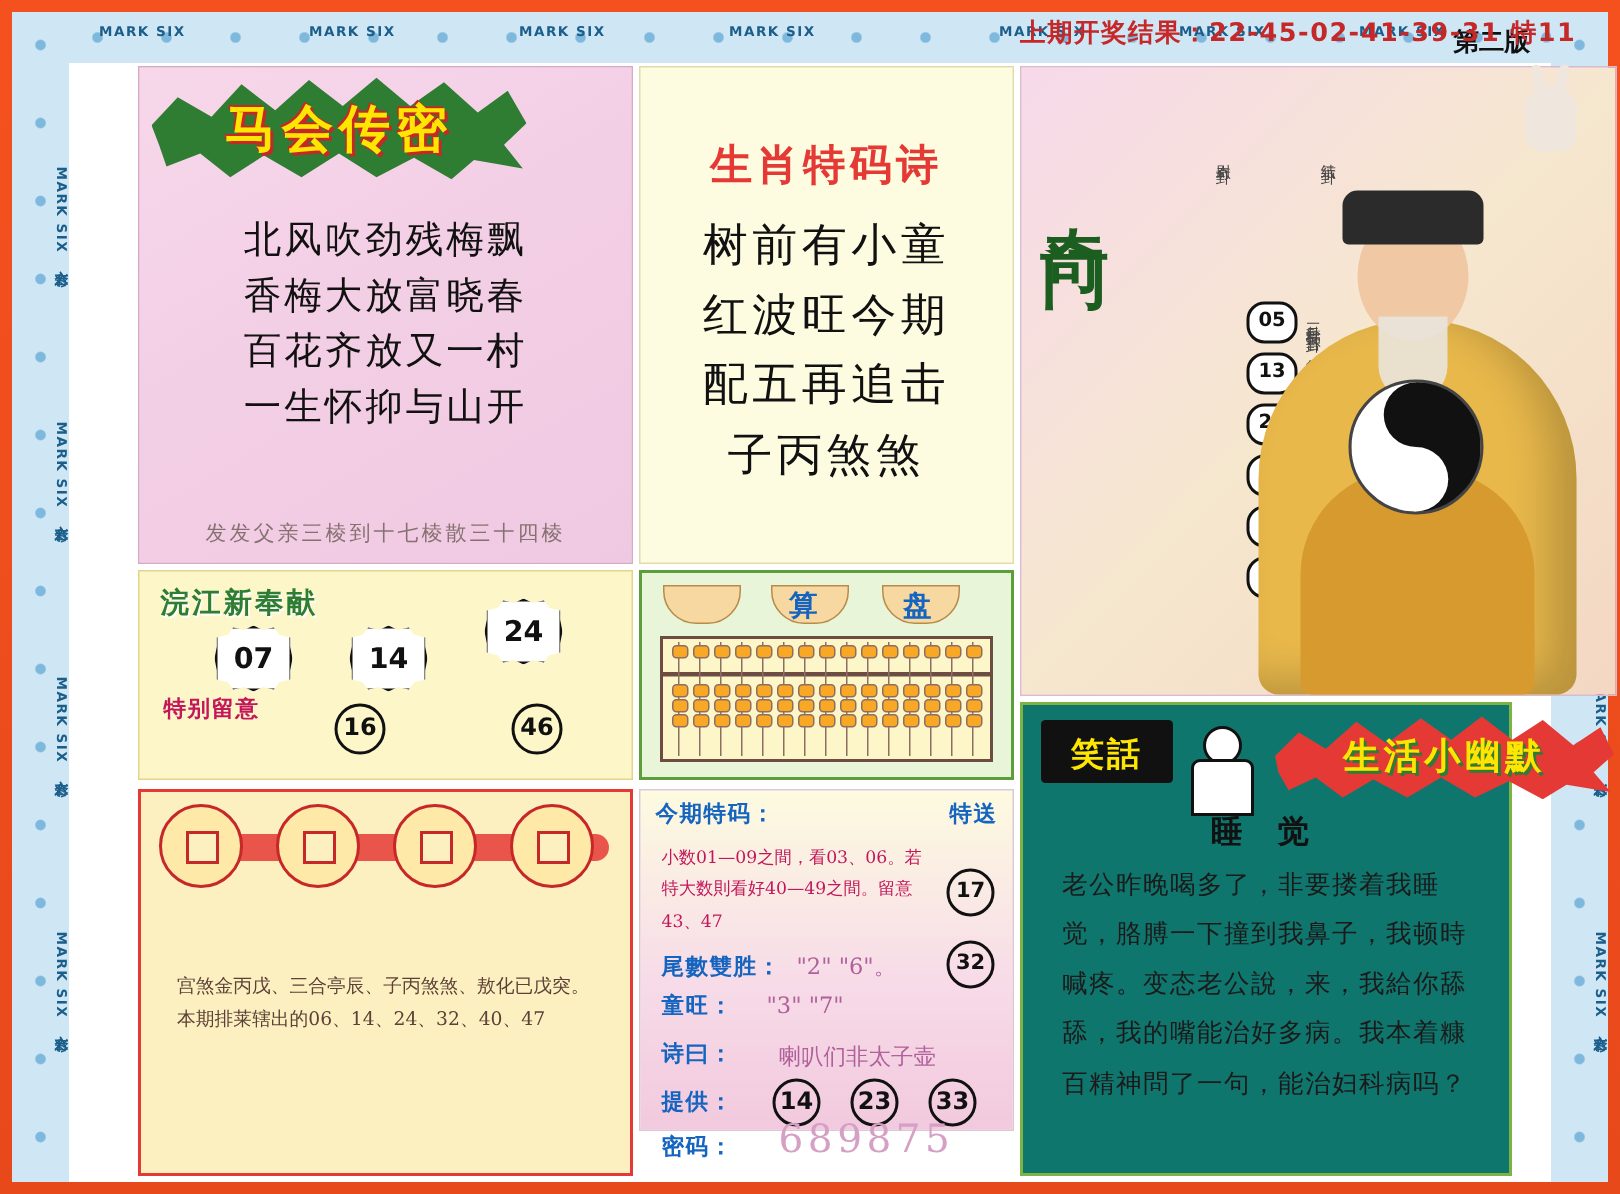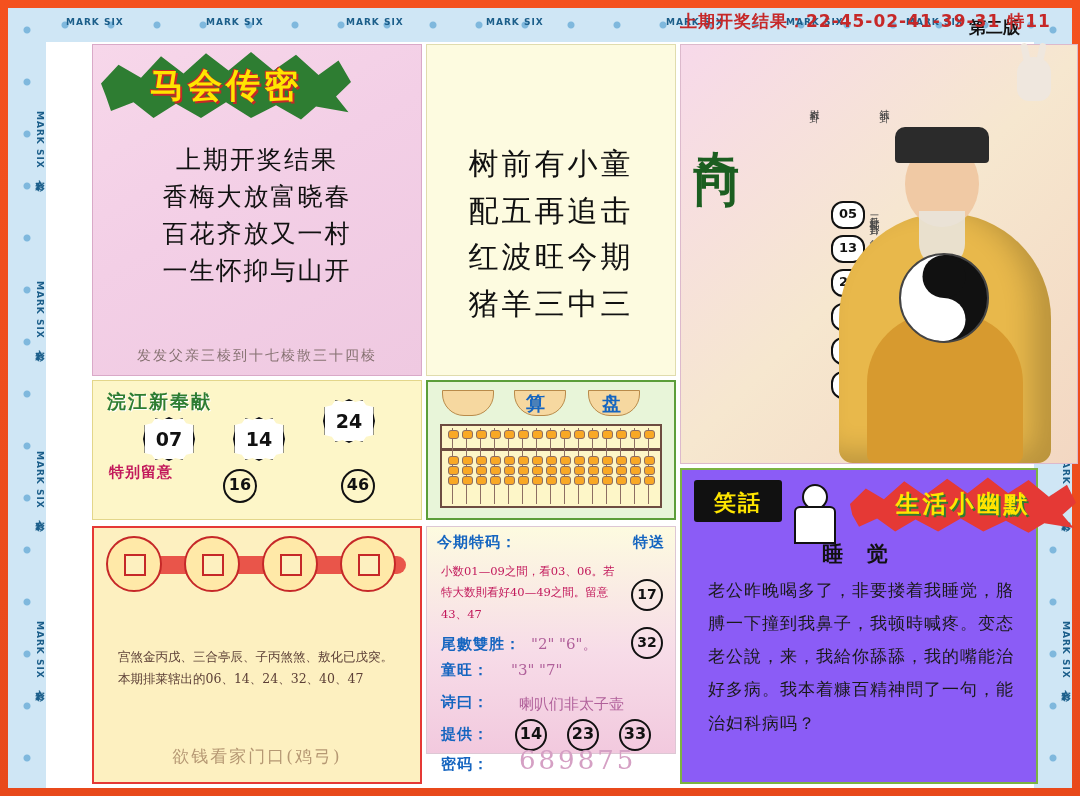--- a/index.html
+++ b/index.html
@@ -116,21 +116,21 @@
   .taiji:before,.taiji:after{content:"";position:absolute;left:50%;width:43px;height:43px;border-radius:50%;transform:translateX(-50%);}
   .taiji:before{top:0;background:#111;}
   .taiji:after{bottom:0;background:#fff;}
   .rabbit{position:absolute;right:26px;top:12px;width:34px;height:44px;background:#efe7de;border-radius:16px 16px 12px 12px;}
   .rabbit:before{content:"";position:absolute;left:5px;top:-14px;width:7px;height:20px;background:#efe7de;border-radius:4px;transform:rotate(-12deg);}
   .rabbit:after{content:"";position:absolute;right:6px;top:-14px;width:7px;height:20px;background:#efe7de;border-radius:4px;transform:rotate(12deg);}
 
   .result{position:absolute;left:590px;top:-32px;width:398px;height:28px;}
   .result-text{font-size:17px;font-weight:bold;color:#c62828;letter-spacing:1px;white-space:nowrap;}
 
-  .joke{left:590px;top:426px;width:358px;height:316px;background:#8b5cf6;border:2px solid #7cb342;}
+  .joke{left:590px;top:426px;width:328px;height:316px;background:#0f766e;border:2px solid #7cb342;}
   .joke-tag{position:absolute;left:12px;top:10px;width:88px;height:42px;background:#111;border-radius:3px;}
   .joke-tag span{position:absolute;left:0;right:0;top:8px;text-align:center;font-size:22px;font-weight:bold;color:#ffe600;
     font-family:"DejaVu Serif",serif;letter-spacing:2px;}
   .joke-burst{position:absolute;left:168px;top:4px;width:226px;height:60px;}
   .jb-shape{position:absolute;inset:0;background:#e53935;
     clip-path:polygon(0% 50%,7% 24%,15% 42%,24% 12%,33% 36%,43% 8%,52% 32%,61% 6%,70% 32%,79% 10%,88% 38%,96% 18%,100% 48%,94% 68%,99% 90%,86% 82%,79% 98%,69% 78%,59% 96%,49% 74%,39% 96%,29% 76%,20% 96%,12% 74%,4% 88%,1% 68%);}
   .jb-text{position:absolute;left:0;right:0;top:14px;text-align:center;font-size:24px;font-weight:bold;color:#ffe600;
     text-shadow:2px 2px 0 #2e7d32;letter-spacing:3px;font-family:"DejaVu Serif",serif;}
   .joke-sub{position:absolute;left:0;right:0;top:70px;text-align:center;font-size:21px;font-weight:bold;color:#111;
     letter-spacing:8px;font-family:"DejaVu Serif",serif;}
@@ -176,21 +176,21 @@
     <div class="result">
       <div class="result-text">上期开奖结果：22-45-02-41-39-31  特11</div>
     </div>
 
     <div class="box mahui">
       <div class="starburst">
         <div class="sb-shape"></div>
         <div class="sb-text">马会传密</div>
       </div>
       <div class="poem">
-        <div>上期开奖结果</div>
+        <div>北风吹劲残梅飘</div>
         <div>香梅大放富晓春</div>
         <div>百花齐放又一村</div>
         <div>一生怀抑与山开</div>
       </div>
       <div class="mahui-foot">发发父亲三棱到十七棱散三十四棱</div>
     </div>
 
     <div class="box numbox">
       <div class="numbox-title">浣江新奉献</div>
       <div class="gear" style="left:50px;top:36px;">
@@ -212,29 +212,29 @@
 
     <div class="box forum">
       <div class="coinrow">
         <div class="ribbon"></div>
         <div class="coin" style="left:4px;top:2px;"></div>
         <div class="coin" style="left:82px;top:2px;"></div>
         <div class="coin" style="left:160px;top:2px;"></div>
         <div class="coin" style="left:238px;top:2px;"></div>
       </div>
       <div class="forum-text">宫煞金丙戊、三合亭辰、子丙煞煞、敖化已戊突。本期排莱辖出的06、14、24、32、40、47</div>
-      <div class="forum-foot">欲钱看家门口(鸡弓)</div>
     </div>
 
     <div class="box shengxiao">
+      <div class="sx-title">生肖特码诗</div>
       <div class="sx-lines">
         <div>树前有小童</div>
+        <div>红波旺今期</div>
         <div>配五再追击</div>
-        <div>红波旺今期</div>
-        <div>猪羊三中三</div>
+        <div>子丙煞煞</div>
       </div>
     </div>
 
     <div class="box abacus">
       <div class="ab-head">
         <div class="ab-bowl" style="left:4px;top:2px;"></div>
         <div class="ab-bowl" style="left:76px;top:2px;"></div>
         <div class="ab-bowl" style="left:150px;top:2px;"></div>
         <div class="ab-word" style="left:88px;">算</div>
         <div class="ab-word" style="left:164px;">盘</div>

